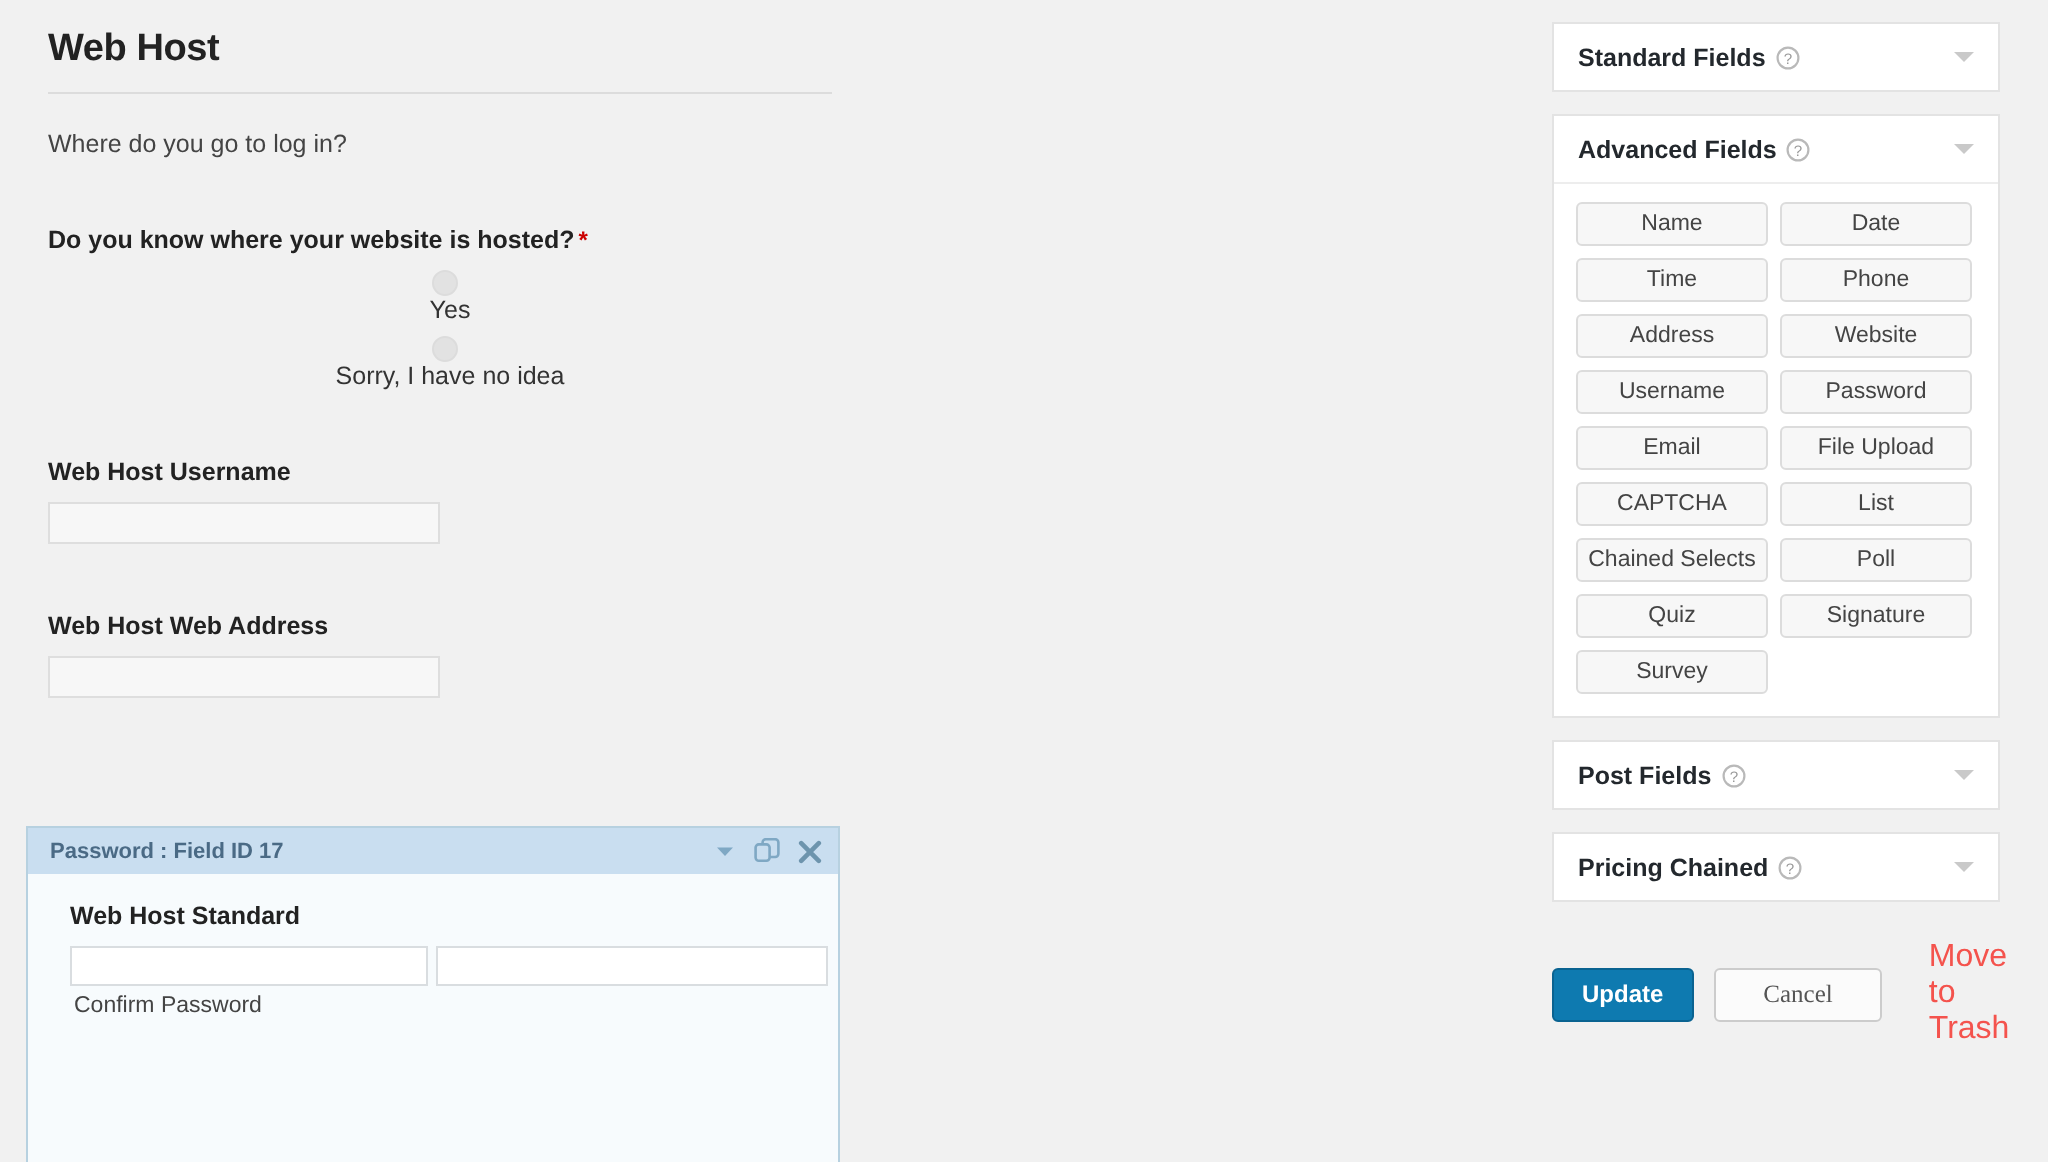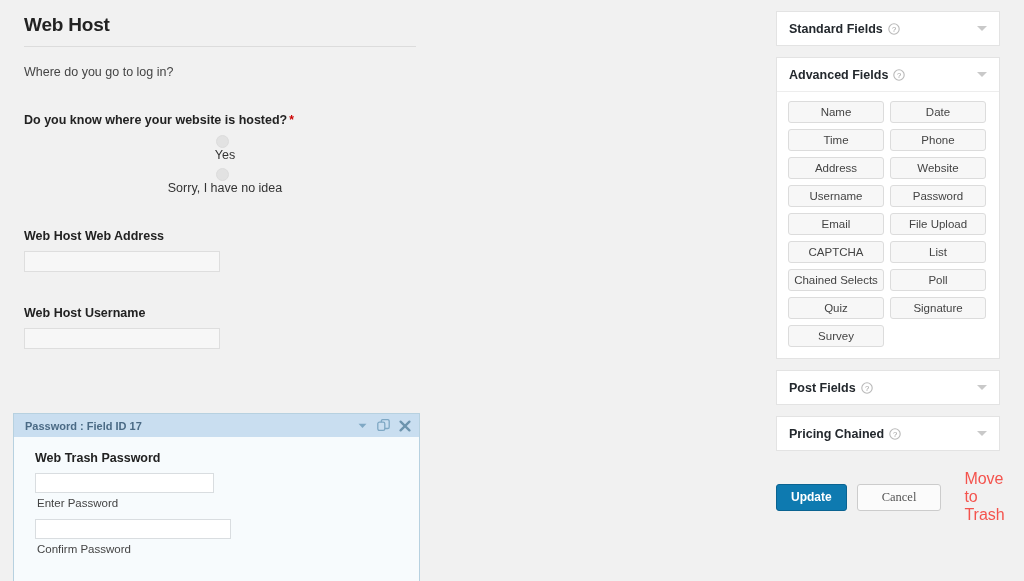--- a/index.html
+++ b/index.html
@@ -281,26 +281,26 @@
         <span class="radio-dot"></span>
         <span class="radio-label">Yes</span>
       </div>
       <div class="radio-row">
         <span class="radio-dot"></span>
         <span class="radio-label">Sorry, I have no idea</span>
       </div>
     </div>
 
     <div class="field">
+      <span class="field-label">Web Host Username</span>
+      <input class="text-input" type="text" value="" style="">
+    </div>
+
+    <div class="field">
       <span class="field-label">Web Host Web Address</span>
-      <input class="text-input" type="text" value="" style="">
-    </div>
-
-    <div class="field">
-      <span class="field-label">Web Host Username</span>
       <input class="text-input" type="text" value="" style="">
     </div>
 
   </div>
 
   <div class="sel-panel">
     <div class="sel-header">
       <span class="sel-header-title">Password : Field ID 17</span>
       <span class="sel-icons">
         <span class="icon-btn">
@@ -315,23 +315,22 @@
           </svg>
         </span>
         <span class="icon-btn">
           <svg width="12" height="12" viewBox="0 0 12 12">
             <path d="M1.6 1.6 L10.4 10.4 M10.4 1.6 L1.6 10.4" stroke="#6d94ad" stroke-width="2.3" stroke-linecap="round"></path>
           </svg>
         </span>
       </span>
     </div>
     <div class="sel-body">
-      <span class="sel-field-label">Web Trash Password</span>
+      <span class="sel-field-label">Web Host Standard</span>
       <input class="pw-input-a" type="text" value="" style="">
-      <span class="sub-label">Enter Password</span>
       <input class="pw-input-b" type="text" value="" style="">
       <span class="sub-label">Confirm Password</span>
     </div>
   </div>
 
   <div class="sidebar">
 
     <div class="panel">
       <div class="panel-head">
         <span class="panel-title">Standard Fields</span>

